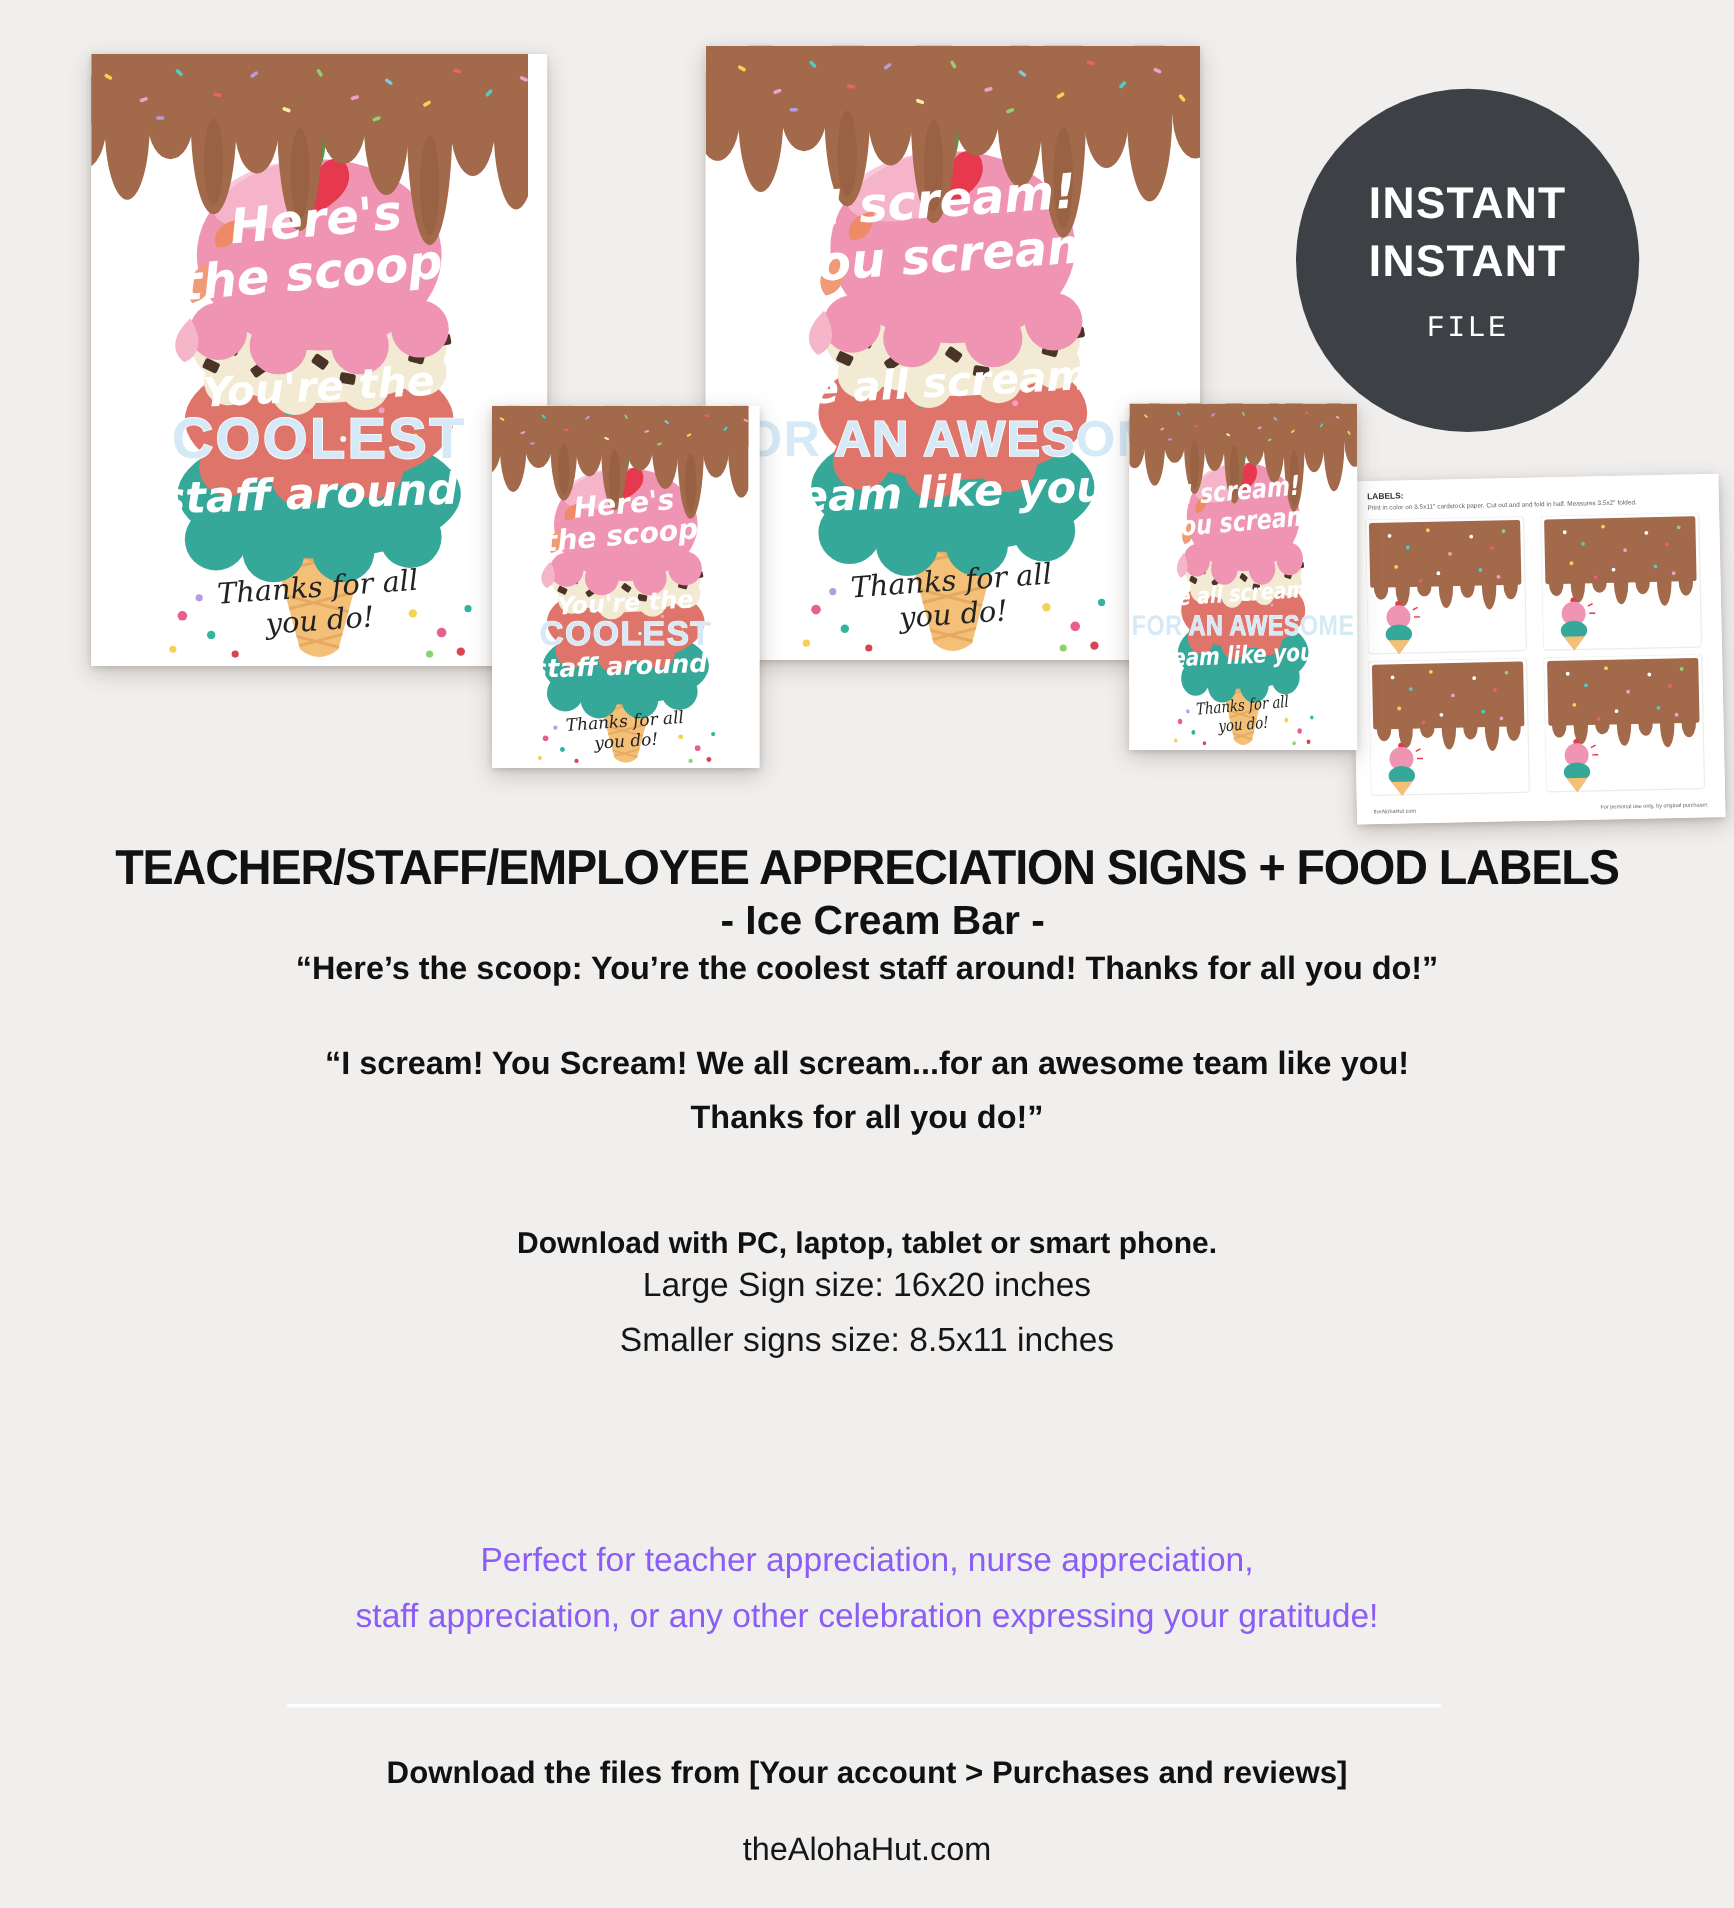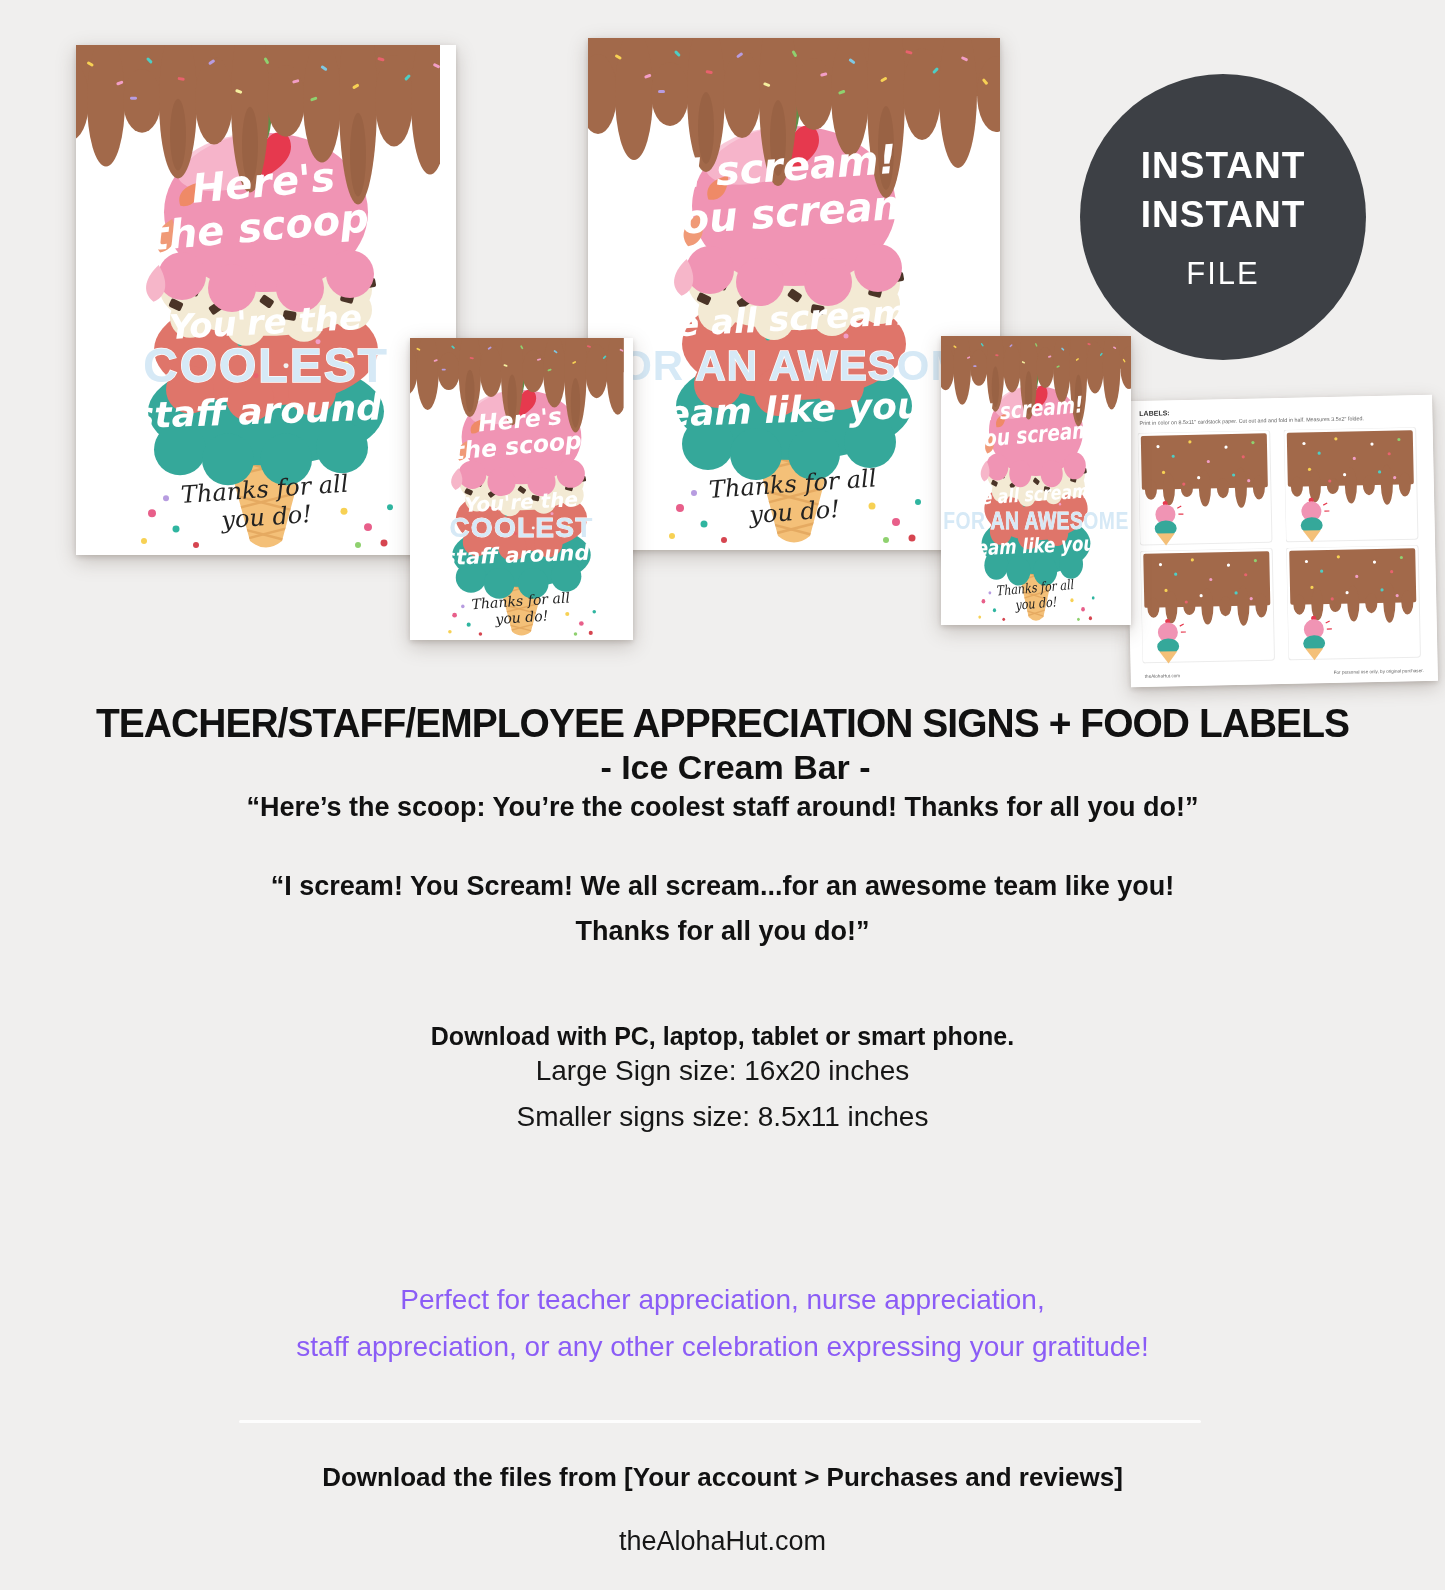--- a/index.html
+++ b/index.html
@@ -18,21 +18,21 @@
   .p-scoop-sm{left:410px;top:338px;width:223px;height:302px;z-index:2;}
   .p-scream-sm{left:941px;top:336px;width:190px;height:289px;z-index:3;}
   .p-labels{left:1128px;top:398px;width:307px;height:286px;z-index:2;transform:rotate(-1.2deg);}
   .badge{
     position:absolute;left:1080px;top:74px;width:286px;height:286px;z-index:4;
     border-radius:50%;background:#3d4045;color:#fff;
     display:flex;flex-direction:column;align-items:center;justify-content:center;
     text-align:center;
   }
   .badge .b-bold{font-size:37px;font-weight:bold;letter-spacing:1px;line-height:1.3;}
-  .badge .b-light{font-size:31px;font-weight:400;letter-spacing:2px;margin-top:17px;}
+  .badge .b-light{font-size:25px;font-weight:400;letter-spacing:2px;margin-top:17px;font-family:Liberation Mono, monospace;}
 
   
   .script{fill:#fff;font-family:"DejaVu Sans",sans-serif;font-style:italic;font-weight:bold;}
   .caps{fill:#d6e9f6;font-family:"Liberation Sans",sans-serif;font-weight:bold;
         stroke:#ffffff;stroke-width:1.4px;paint-order:stroke;}
   .thanks{fill:#222;font-family:"DejaVu Serif",serif;font-style:italic;}
   .sheet-head{fill:#333;font-family:"Liberation Sans",sans-serif;font-weight:bold;}
   .sheet-small{fill:#666;font-family:"Liberation Sans",sans-serif;}
 
   

